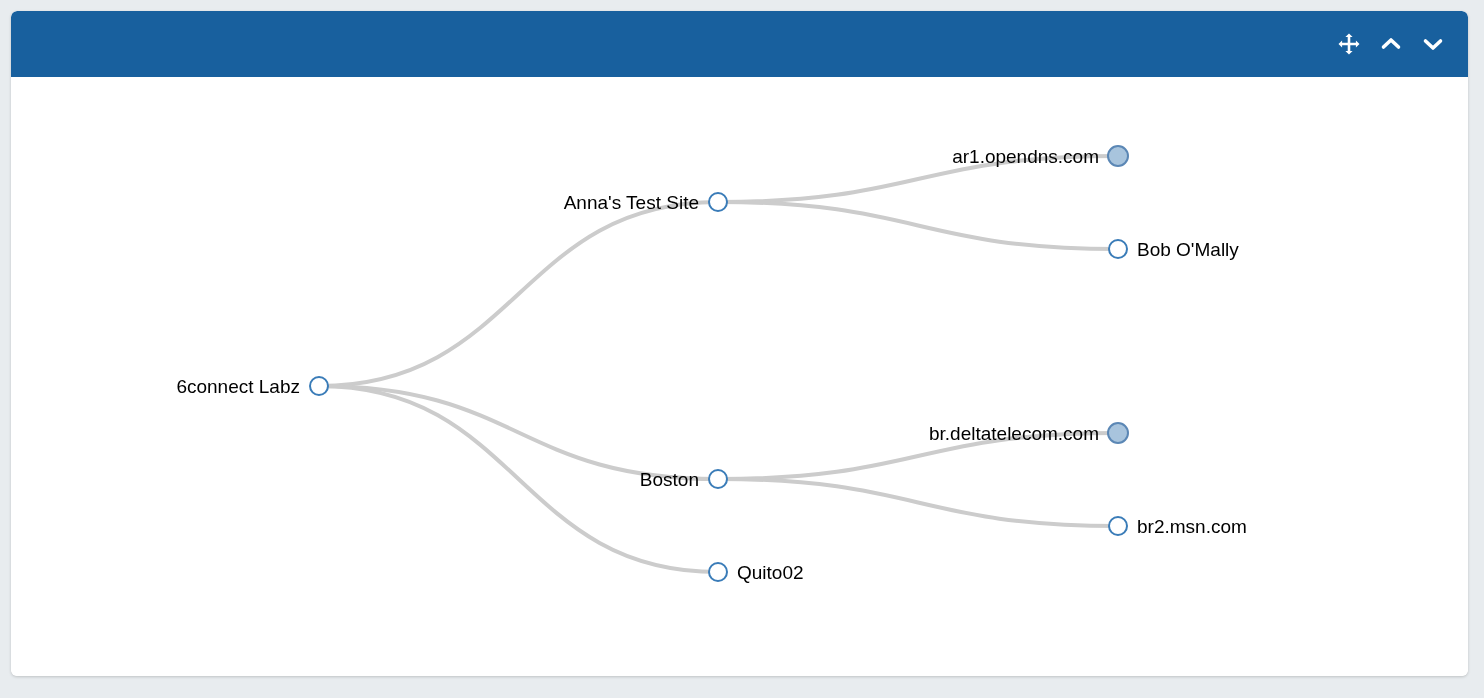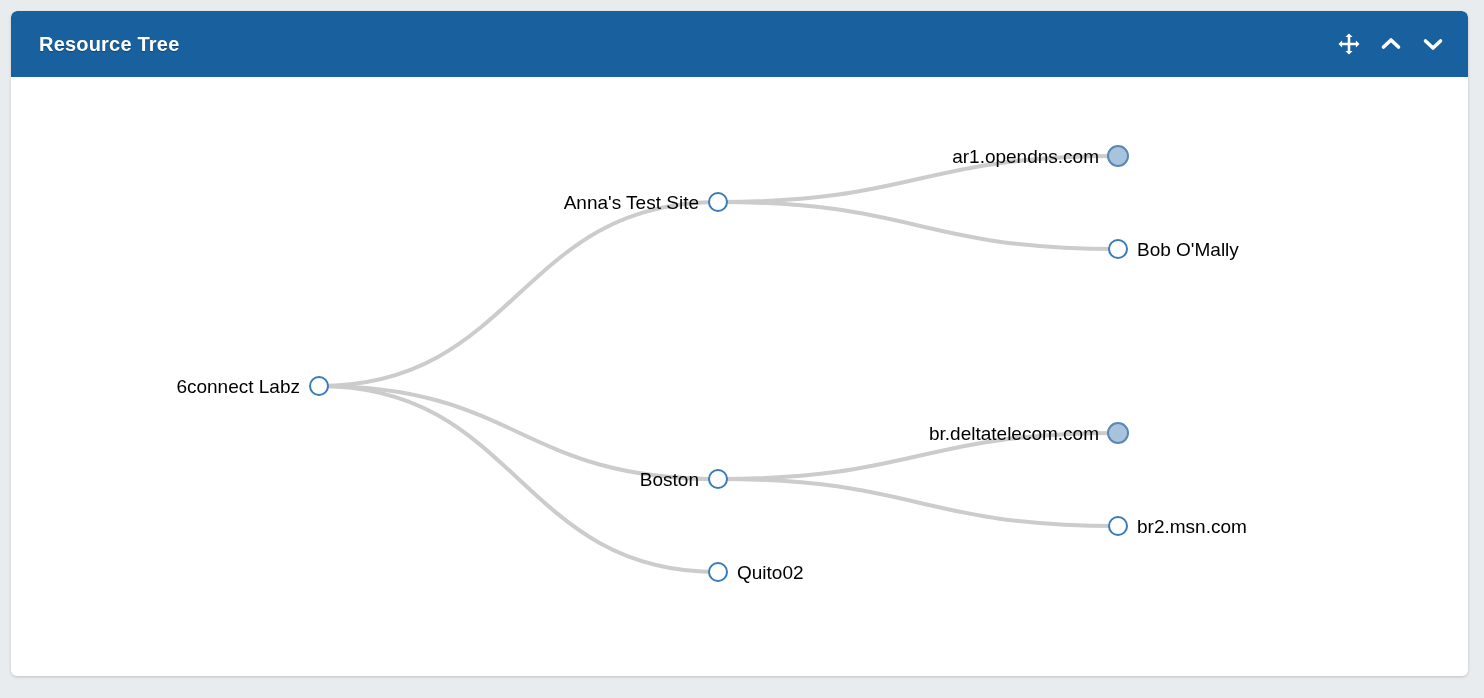--- a/index.html
+++ b/index.html
@@ -112,21 +112,20 @@
   }
   .node-label.anchor-end { text-anchor: end; }
   .node-label.anchor-start { text-anchor: start; }
 </style>
 </head>
 <body>
 
 <div id="panel">
 
   <div id="panel-header">
-    <div id="panel-title">Resource Tree</div>
 
     <div id="panel-tools">
       <div class="tool-icon" title="Move">
         <svg width="22" height="22" viewBox="0 0 22 22" aria-hidden="true">
           <path fill="#ffffff" d="M11 0.5 L14.6 4.1 L12.3 4.1 L12.3 9.7 L17.9 9.7 L17.9 7.4 L21.5 11 L17.9 14.6 L17.9 12.3 L12.3 12.3 L12.3 17.9 L14.6 17.9 L11 21.5 L7.4 17.9 L9.7 17.9 L9.7 12.3 L4.1 12.3 L4.1 14.6 L0.5 11 L4.1 7.4 L4.1 9.7 L9.7 9.7 L9.7 4.1 L7.4 4.1 Z"></path>
         </svg>
       </div>
       <div class="tool-icon" title="Collapse">
         <svg width="24" height="24" viewBox="0 0 24 24" aria-hidden="true">
           <path fill="none" stroke="#ffffff" stroke-width="3.6" stroke-linecap="round" stroke-linejoin="round" d="M4.5 15 L12 8 L19.5 15"></path>

